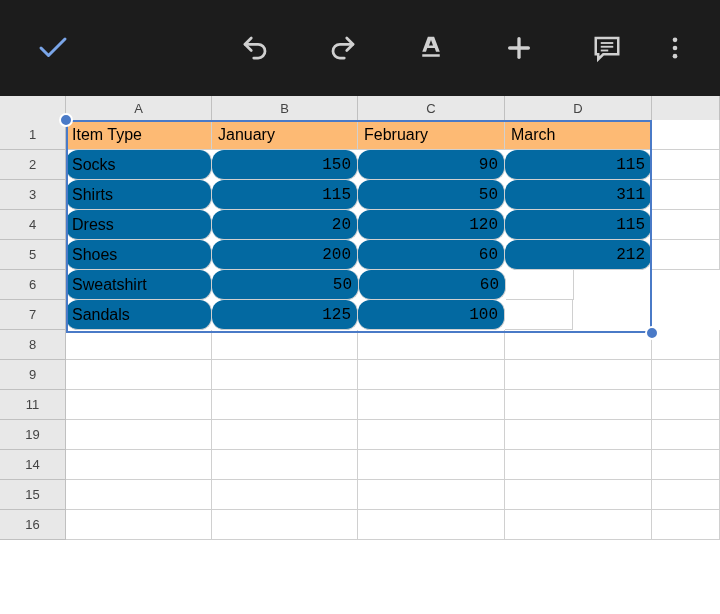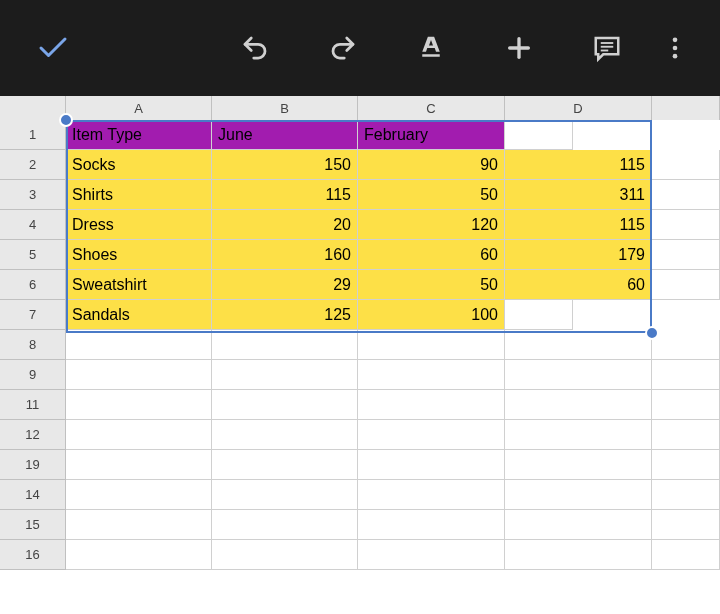--- a/index.html
+++ b/index.html
@@ -118,34 +118,36 @@
       display: flex;
       align-items: center;
       padding: 0 6px;
       font-size: 16px;
       color: #000;
       flex-shrink: 0;
       background: #ffffff;
     }
     
     .cell.header-row {
-      background: #a21caf;
+      background: #fdba74;
       font-size: 16px;
     }
     
     .cell.data-row {
-      background: #fde047;
+      background: #0369a1;
+      border-radius: 12px;
     }
     
     .cell.text-left {
       justify-content: flex-start;
     }
     
     .cell.text-right {
       justify-content: flex-end;
+      font-family: Liberation Mono, monospace;
     }
     
     .selection-border {
       position: absolute;
       border: 2px solid #4a7ac7;
       pointer-events: none;
       z-index: 10;
       left: 66px;
       top: 0px;
       width: 586px;
@@ -237,22 +239,23 @@
   </div>
 
   <div class="grid-body">
     <div class="selection-border"></div>
     <div class="selection-handle handle-tl"></div>
     <div class="selection-handle handle-br"></div>
 
     <div class="row">
       <div class="row-header">1</div>
       <div class="cell header-row col-a text-left">Item Type</div>
-      <div class="cell header-row col-b text-left">June</div>
+      <div class="cell header-row col-b text-left">January</div>
       <div class="cell header-row col-c text-left">February</div>
+      <div class="cell header-row col-d text-left">March</div>
       <div class="cell col-e"></div>
     </div>
 
     <div class="row">
       <div class="row-header">2</div>
       <div class="cell data-row col-a text-left">Socks</div>
       <div class="cell data-row col-b text-right">150</div>
       <div class="cell data-row col-c text-right">90</div>
       <div class="cell data-row col-d text-right">115</div>
       <div class="cell col-e"></div>
@@ -272,30 +275,29 @@
       <div class="cell data-row col-a text-left">Dress</div>
       <div class="cell data-row col-b text-right">20</div>
       <div class="cell data-row col-c text-right">120</div>
       <div class="cell data-row col-d text-right">115</div>
       <div class="cell col-e"></div>
     </div>
 
     <div class="row">
       <div class="row-header">5</div>
       <div class="cell data-row col-a text-left">Shoes</div>
-      <div class="cell data-row col-b text-right">160</div>
+      <div class="cell data-row col-b text-right">200</div>
       <div class="cell data-row col-c text-right">60</div>
-      <div class="cell data-row col-d text-right">179</div>
+      <div class="cell data-row col-d text-right">212</div>
       <div class="cell col-e"></div>
     </div>
 
     <div class="row">
       <div class="row-header">6</div>
       <div class="cell data-row col-a text-left">Sweatshirt</div>
-      <div class="cell data-row col-b text-right">29</div>
       <div class="cell data-row col-c text-right">50</div>
       <div class="cell data-row col-d text-right">60</div>
       <div class="cell col-e"></div>
     </div>
 
     <div class="row">
       <div class="row-header">7</div>
       <div class="cell data-row col-a text-left">Sandals</div>
       <div class="cell data-row col-b text-right">125</div>
       <div class="cell data-row col-c text-right">100</div>
@@ -323,28 +325,20 @@
 
     <div class="row">
       <div class="row-header">11</div>
       <div class="cell col-a"></div>
       <div class="cell col-b"></div>
       <div class="cell col-c"></div>
       <div class="cell col-d"></div>
       <div class="cell col-e"></div>
     </div>
 
-    <div class="row">
-      <div class="row-header">12</div>
-      <div class="cell col-a"></div>
-      <div class="cell col-b"></div>
-      <div class="cell col-c"></div>
-      <div class="cell col-d"></div>
-      <div class="cell col-e"></div>
-    </div>
 
     <div class="row">
       <div class="row-header">19</div>
       <div class="cell col-a"></div>
       <div class="cell col-b"></div>
       <div class="cell col-c"></div>
       <div class="cell col-d"></div>
       <div class="cell col-e"></div>
     </div>
 

